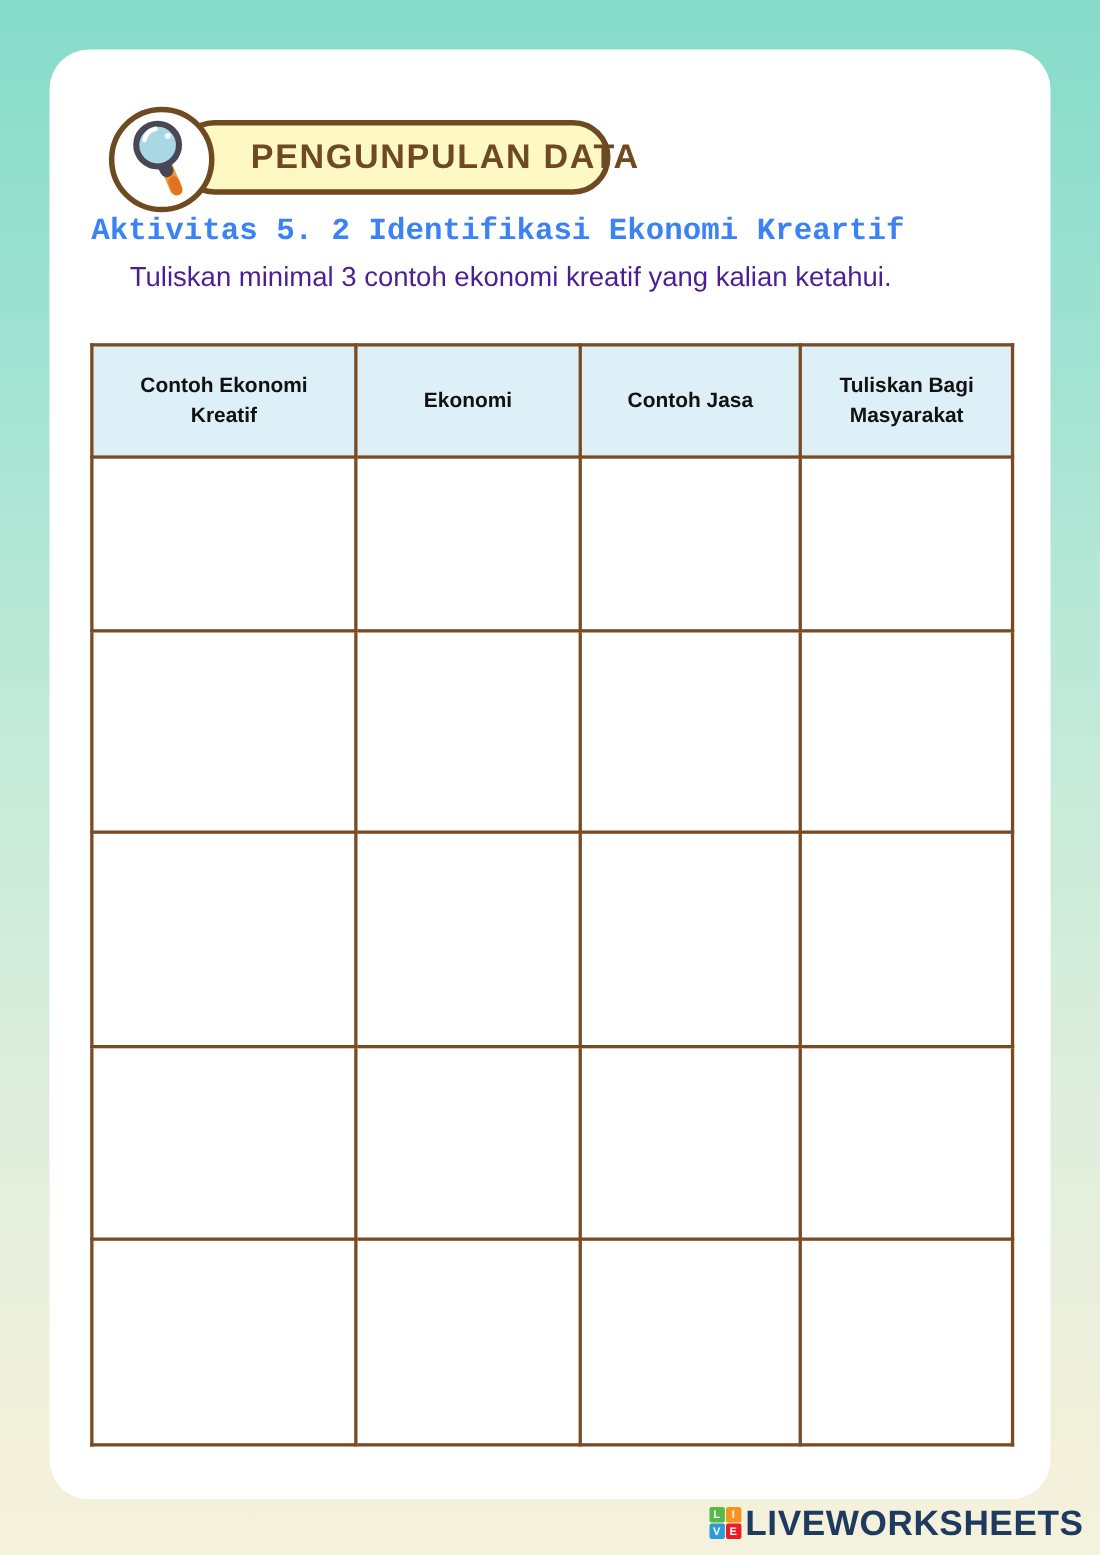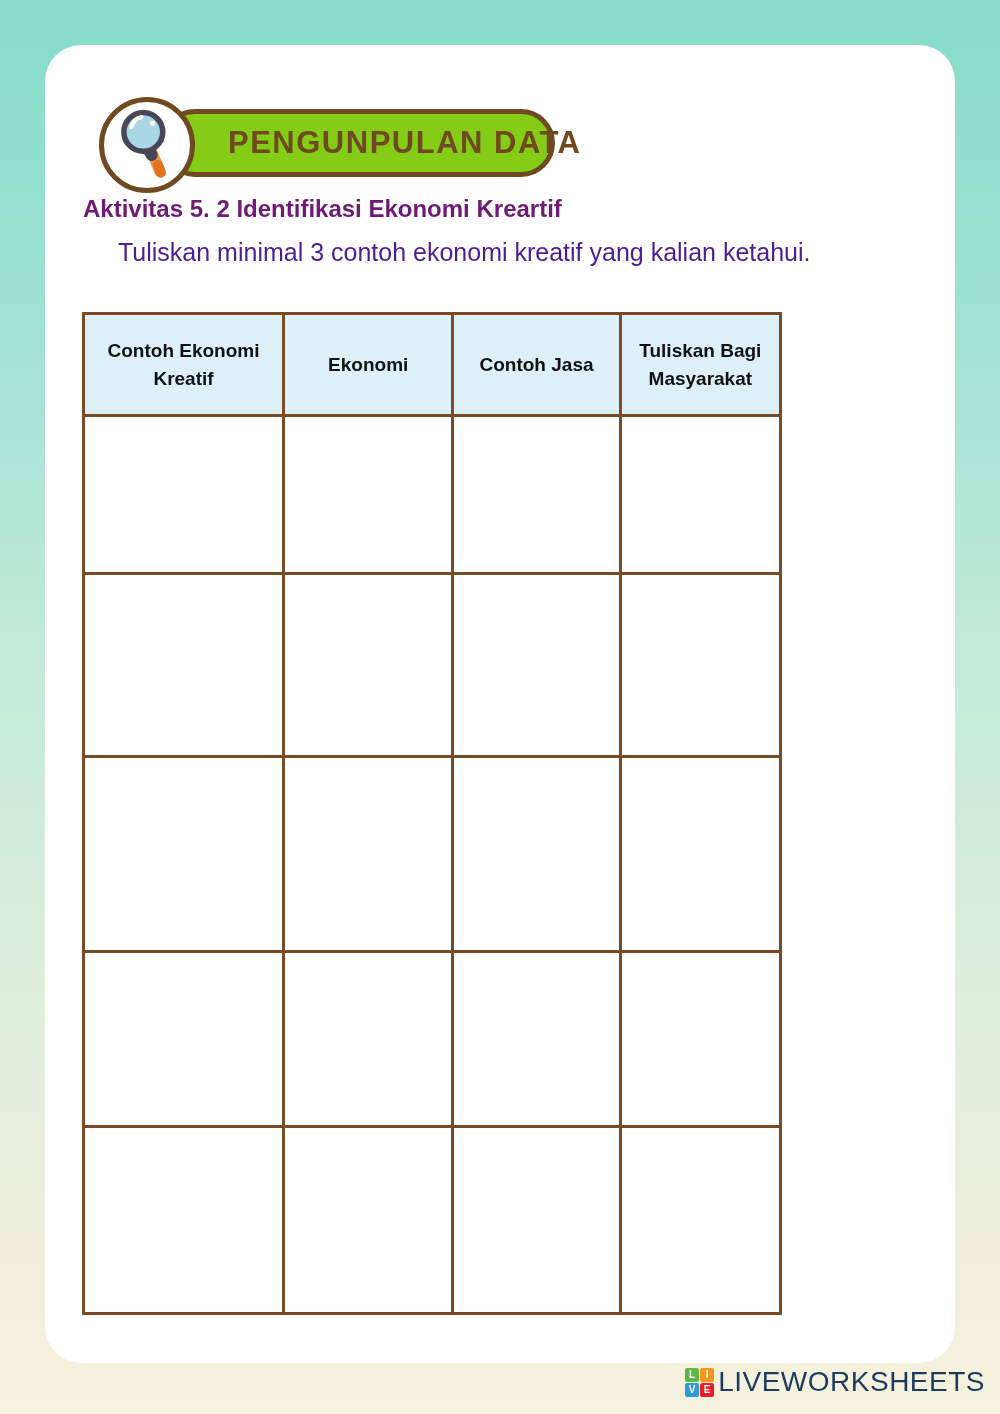--- a/index.html
+++ b/index.html
@@ -12,48 +12,48 @@
   }
   .card {
     position:absolute; left:45px; top:45px;
     width:910px; height:1318px;
     background:#ffffff; border-radius:36px;
   }
   
   .badge-pill {
     position:absolute; left:116px; top:64px;
     width:394px; height:68px;
-    background:#84cc16; border:5px solid #6f4a21; border-radius:40px;
+    background:#fef9c3; border:5px solid #6f4a21; border-radius:40px;
     display:flex; align-items:center; padding-left:62px;
     z-index:1;
   }
   .badge-label {
     font-size:31px; font-weight:bold; color:#6f4a21;
     letter-spacing:1.5px; white-space:nowrap;
   }
   .badge-circle {
     position:absolute; left:54px; top:52px;
     width:96px; height:96px;
     background:#fff; border:5px solid #6f4a21; border-radius:50%;
     display:flex; align-items:center; justify-content:center;
     z-index:2;
   }
   
   .activity-title {
     position:absolute; left:38px; top:150px;
-    font-size:24px; font-weight:bold; color:#701a75;
+    font-size:28px; font-weight:bold; color:#3b82f6;font-family:Liberation Mono, monospace;
   }
   .activity-instruction {
     position:absolute; left:73px; top:190px; width:750px;
     font-size:25px; color:#4c1d95; line-height:1.42;
   }
   
   table.worksheet {
     position:absolute; left:37px; top:267px;
-    width:700px; border-collapse:collapse; table-layout:fixed;padding-left:13px;
+    width:840px; border-collapse:collapse; table-layout:fixed;padding-left:13px;
   }
   .worksheet th, .worksheet td { border:3px solid #7a4b22; background:#fff; }
   .worksheet thead th {
     background:#ddf0f7; height:102px;
     font-size:19px; font-weight:bold; color:#111;
     text-align:center; vertical-align:middle; padding:0 16px; line-height:1.45;
   }
   .worksheet col.c1 { width:28.7%; }
   .worksheet col.c2 { width:24.3%; }
   .worksheet col.c3 { width:24.0%; }
@@ -69,21 +69,21 @@
     display:flex; align-items:center; gap:4px;
   }
   .logo-grid {
     display:grid; grid-template-columns:14px 14px; grid-auto-rows:14px; gap:1px;
   }
   .logo-sq {
     display:flex; align-items:center; justify-content:center;
     color:#fff; font-size:10px; font-weight:bold; border-radius:2px;
   }
   .brand {
-    font-size:28px; font-weight:normal; color:#1e3a5f; letter-spacing:0.5px;
+    font-size:32px; font-weight:bold; color:#1e3a5f; letter-spacing:0.5px;
   }
 </style>
 </head>
 <body>
 
 <div class="card">
 
   <div class="badge-pill">
     <span class="badge-label">PENGUNPULAN DATA</span>
   </div>

